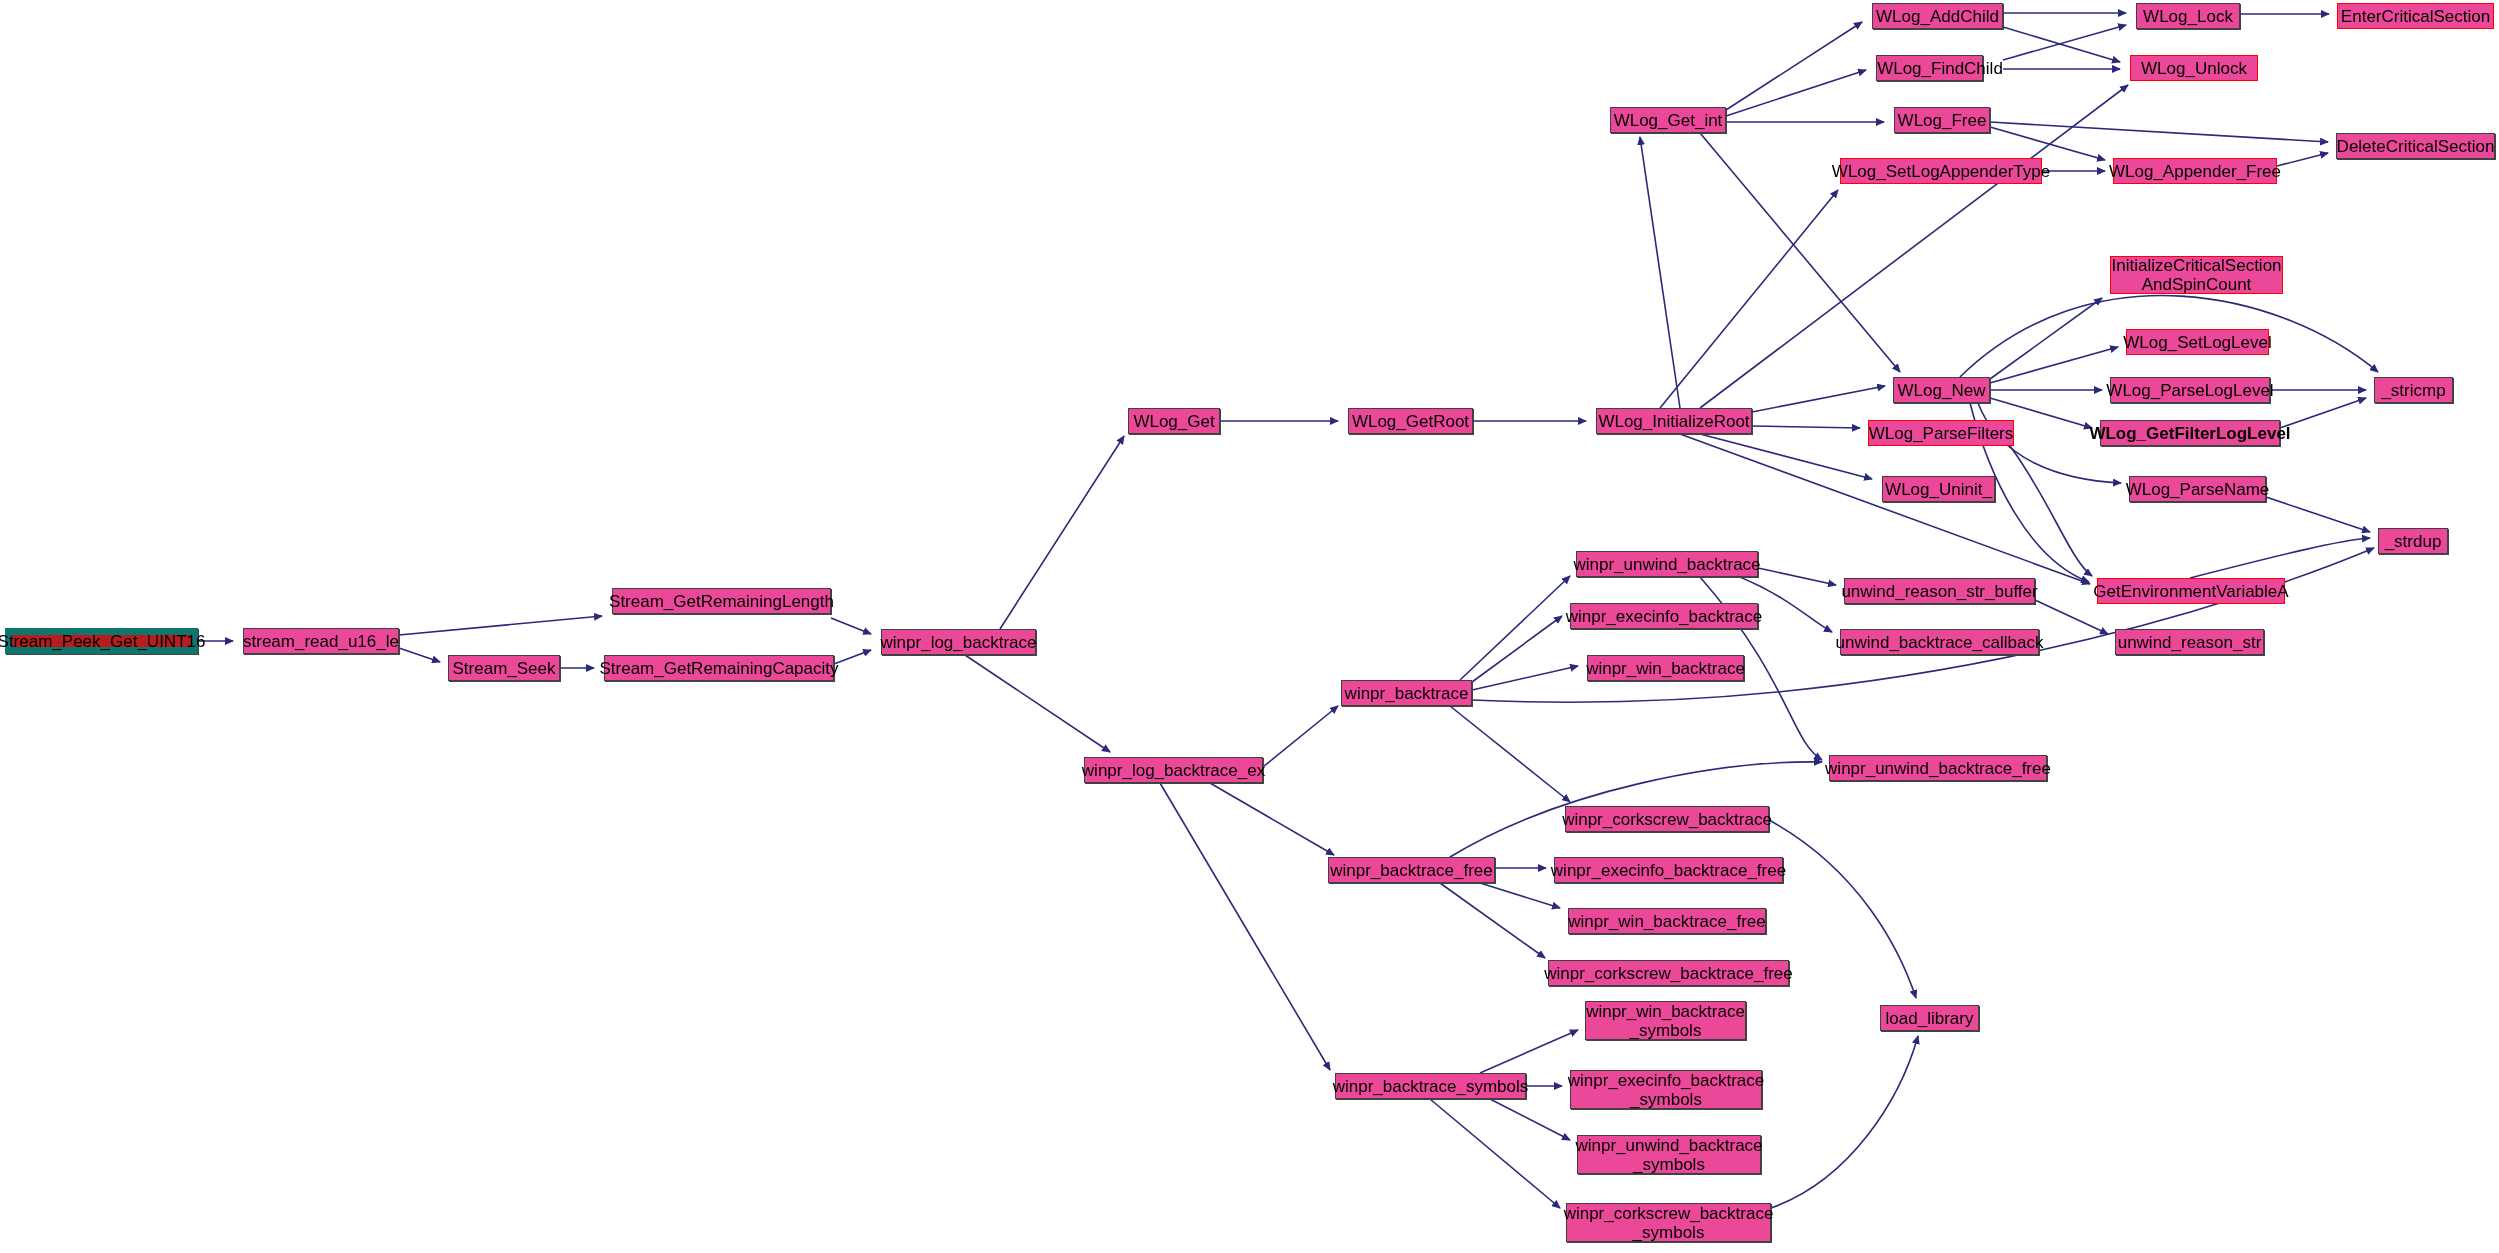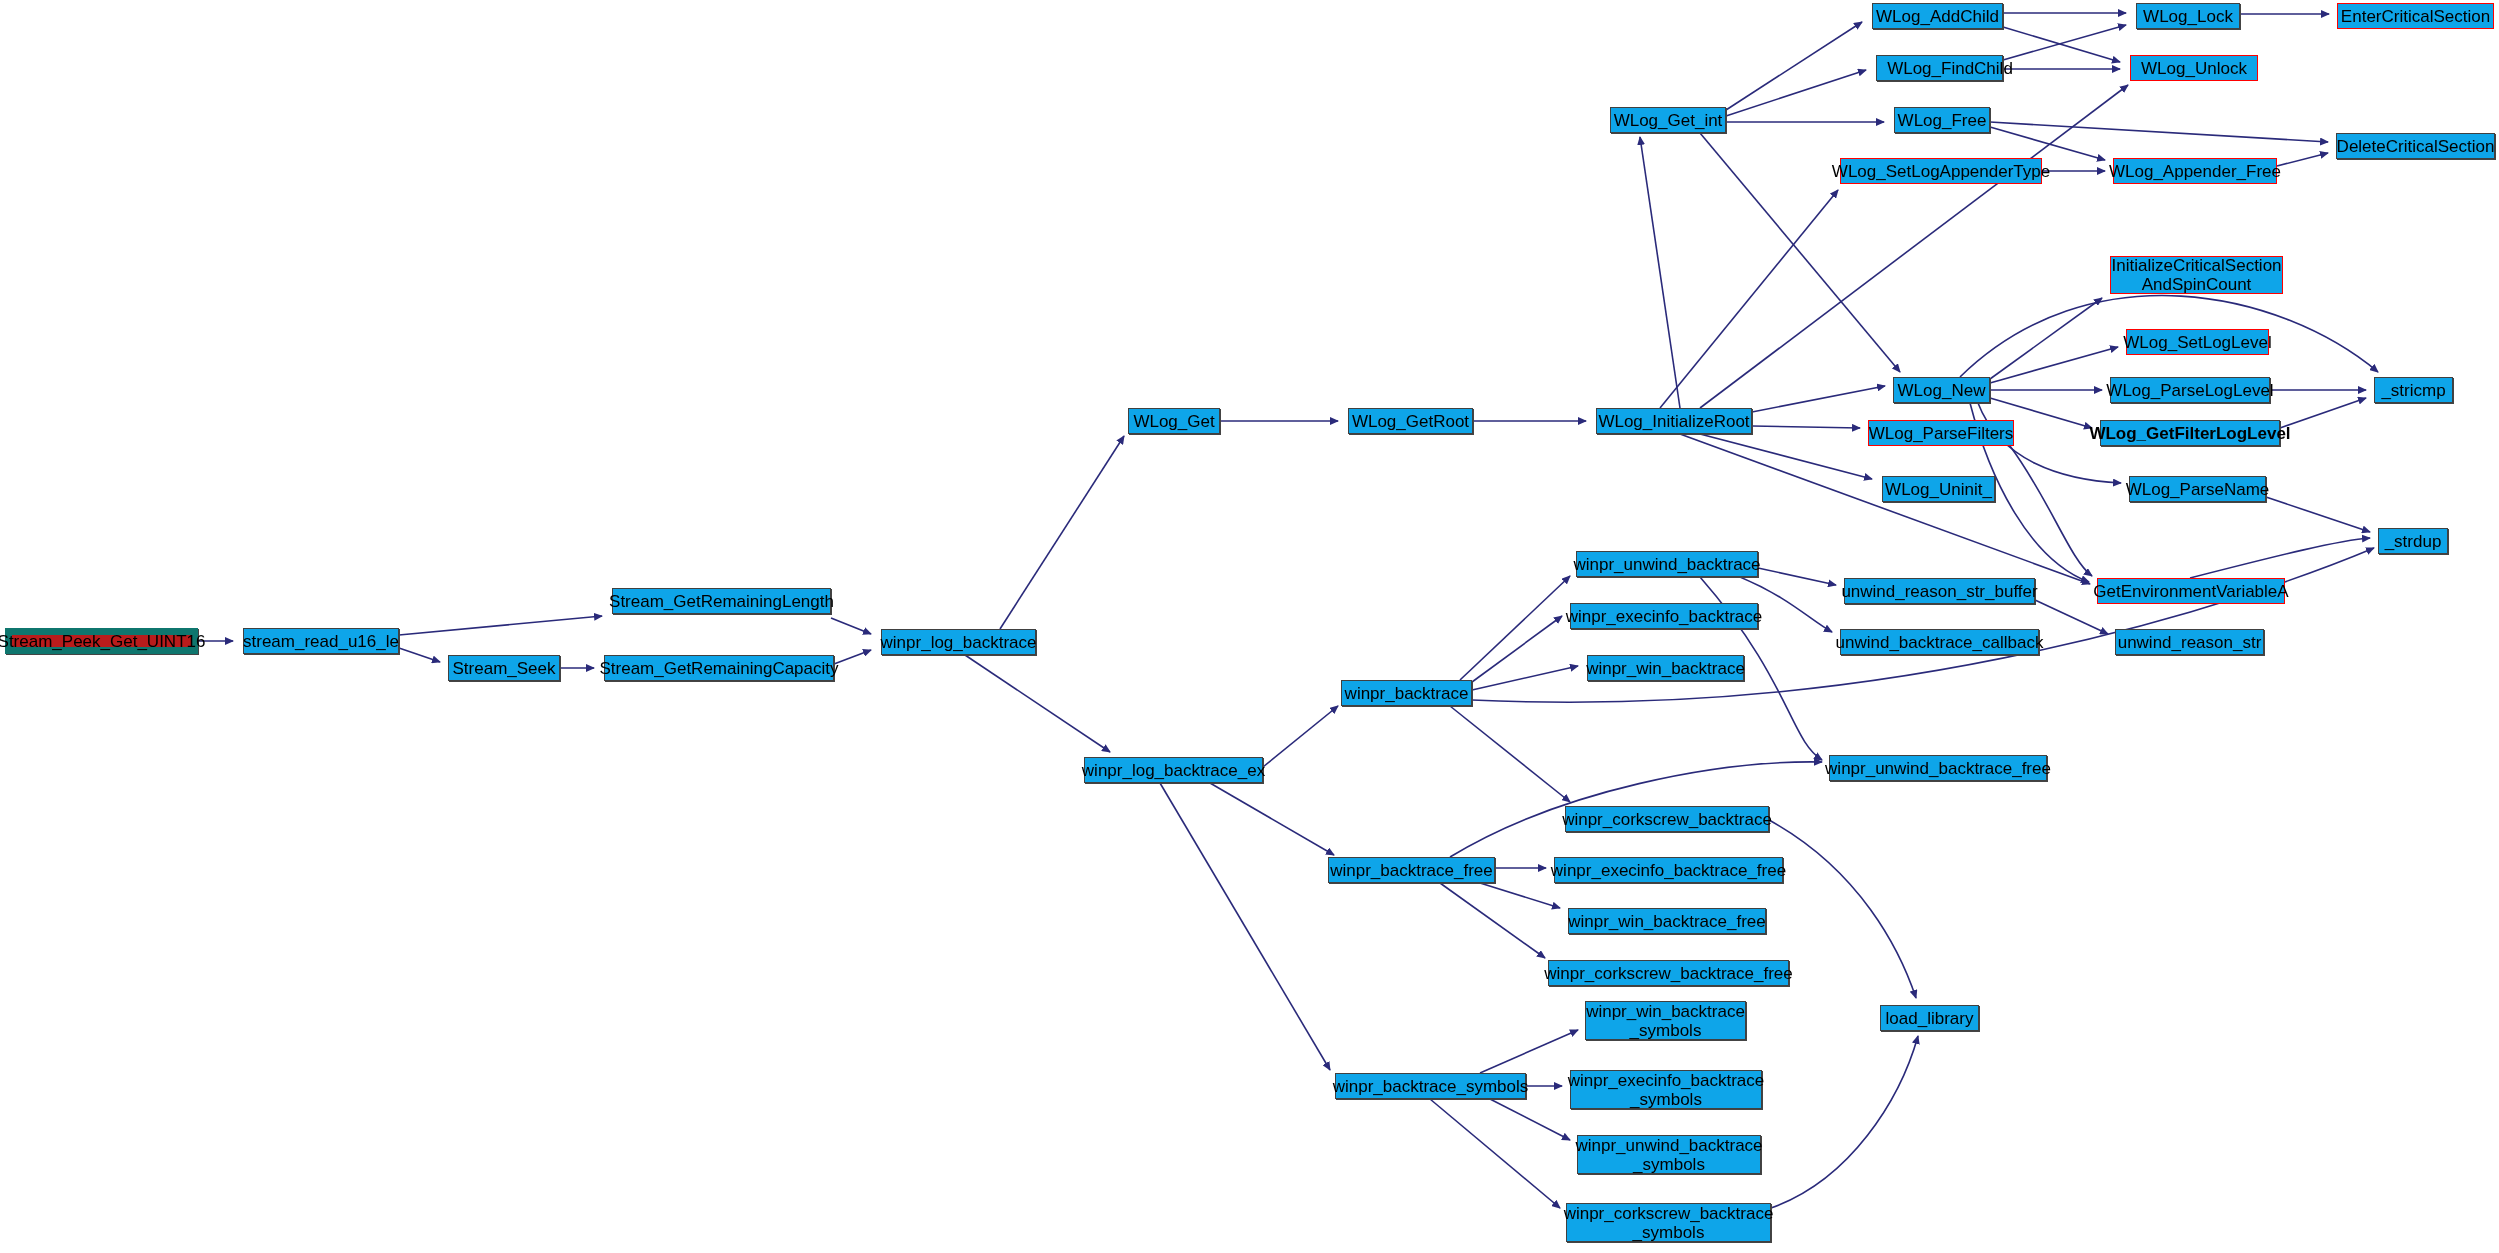--- a/index.html
+++ b/index.html
@@ -16,21 +16,21 @@
     position:absolute;left:0;top:0;width:2499px;height:1253px;
     pointer-events:none;
   }
   .node{
     position:absolute;
     box-sizing:border-box;
     display:flex;
     align-items:center;
     justify-content:center;
     text-align:center;
-    background:#0ea5e9;
+    background:#ec4899;
     border:1px solid #404040;
     color:#000000;
     font-size:17px;
     line-height:19px;
     white-space:pre-line;
     letter-spacing:0px;
     padding:0 5px;
     box-shadow:1px 1px 0 0 #444;
   }
   .node.red{
@@ -125,21 +125,21 @@
       <div class="node" style="left: 612px; top: 572px; width: 219px; height: 26px; margin-top: 16px;">Stream_GetRemainingLength</div>
       <div class="node" style="left: 448px; top: 655px; width: 112px; height: 26px;">Stream_Seek</div>
       <div class="node" style="left: 604px; top: 655px; width: 230px; height: 26px;">Stream_GetRemainingCapacity</div>
       <div class="node" style="left: 881px; top: 629px; width: 155px; height: 26px;">winpr_log_backtrace</div>
       <div class="node" style="left: 1084px; top: 757px; width: 179px; height: 26px;">winpr_log_backtrace_ex</div>
       <div class="node" style="left: 1128px; top: 408px; width: 92px; height: 26px;">WLog_Get</div>
       <div class="node" style="left: 1348px; top: 408px; width: 125px; height: 26px;">WLog_GetRoot</div>
       <div class="node" style="left: 1596px; top: 408px; width: 156px; height: 26px;">WLog_InitializeRoot</div>
       <div class="node" style="left: 1610px; top: 107px; width: 116px; height: 26px;">WLog_Get_int</div>
       <div class="node" style="left: 1872px; top: 3px; width: 131px; height: 26px;">WLog_AddChild</div>
-      <div class="node" style="left: 1876px; top: 55px; width: 127px; height: 26px; padding-left: 26px;">WLog_FindChild</div>
+      <div class="node" style="left: 1876px; top: 55px; width: 107px; height: 26px; padding-left: 26px;">WLog_FindChild</div>
       <div class="node" style="left: 1894px; top: 107px; width: 96px; height: 26px;">WLog_Free</div>
       <div class="node red" style="left: 1840px; top: 158px; width: 202px; height: 26px;">WLog_SetLogAppenderType</div>
       <div class="node" style="left: 2136px; top: 3px; width: 104px; height: 26px;">WLog_Lock</div>
       <div class="node red" style="left: 2130px; top: 55px; width: 128px; height: 26px;">WLog_Unlock</div>
       <div class="node red" style="left: 2113px; top: 158px; width: 164px; height: 26px;">WLog_Appender_Free</div>
       <div class="node red" style="left: 2337px; top: 3px; width: 157px; height: 26px;">EnterCriticalSection</div>
       <div class="node" style="left: 2336px; top: 133px; width: 159px; height: 26px;">DeleteCriticalSection</div>
       <div class="node red" style="left: 2110px; top: 256px; width: 173px; height: 38px;">InitializeCriticalSection
 AndSpinCount</div>
       <div class="node red" style="left: 2126px; top: 329px; width: 143px; height: 26px;">WLog_SetLogLevel</div>

